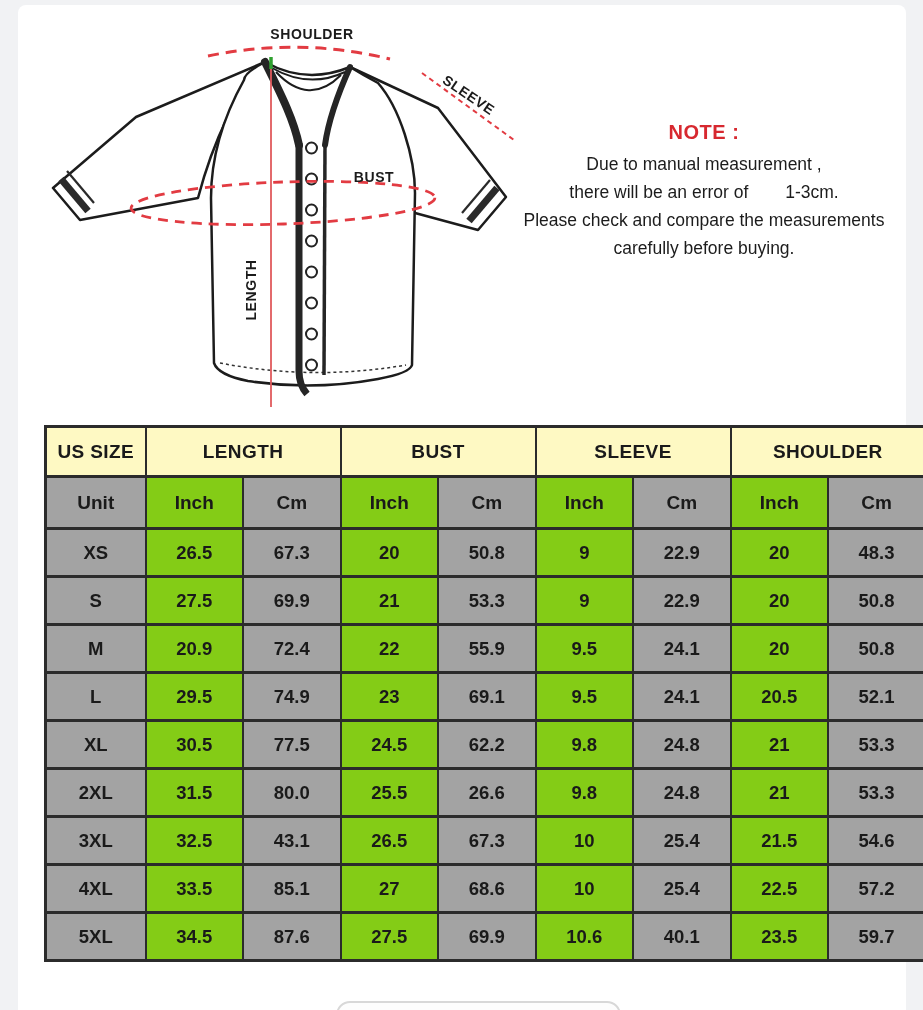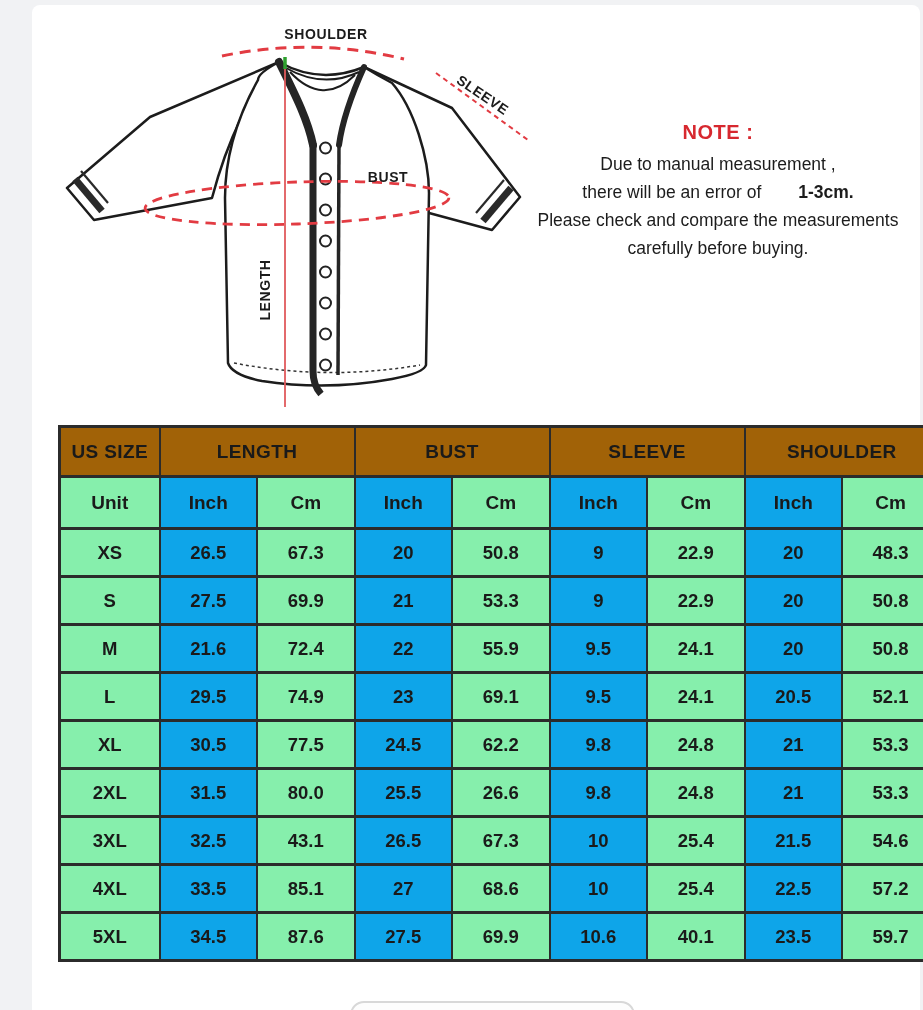--- a/index.html
+++ b/index.html
@@ -6,21 +6,21 @@
   html,body { width:923px; height:1010px; }
   body {
     position:relative;
     background:#f1f2f4;
     overflow:hidden;
     font-family:"Liberation Sans", sans-serif;
     color:#1d1d1d;
   }
   .card {
     position:absolute;
-    left:32px; top:5px;
+    left:18px; top:5px;
     width:888px; height:1005px;
     background:#ffffff;
     border-radius:8px 8px 0 0;
   }
   
   .diagram-wrap {
     position:absolute;
     left:30px; top:8px;
     width:470px; height:404px;
   }
@@ -44,21 +44,21 @@
     font-weight:bold;
     font-size:20px;
     letter-spacing:0.5px;
     margin-bottom:6px;
   }
   .note-line {
     font-size:17.5px;
     line-height:28px;
     color:#1c1c1c;
   }
-  .note-bold { font-weight:bold;margin-left:32px; }
+  .note-bold { font-weight:normal;margin-left:32px; }
   
   .size-table {
     position:absolute;
     left:26px; top:420px;
     width:880px;
     border-collapse:collapse;
     table-layout:fixed;
     background:#ffffff;
     border:3px solid #2b2b2b;
   }
@@ -67,34 +67,34 @@
     text-align:center;
     vertical-align:middle;
     color:#1a1a1a;
   }
   .size-table tr { border-top:3px solid #2b2b2b; }
   .size-table thead th {
     height:50px;
     font-size:19px;
     font-weight:bold;
     letter-spacing:0.4px;
-    background:#a16207;
+    background:#fef9c3;
   }
   .size-table .row-unit td {
     height:52px;
     font-size:19px;
     font-weight:bold;
   }
   .size-table .row-data td {
     height:48px;
     font-size:18.5px;
     font-weight:bold;
   }
-  .size-table td.g { background:#86efac; }
-  .size-table td.w { background:#0ea5e9; }
+  .size-table td.g { background:#a3a3a3; }
+  .size-table td.w { background:#84cc16; }
   
   .bottom-partial {
     position:absolute;
     left:318px; top:996px;
     width:285px; height:30px;
     background:#fdfdfd;
     border:2px solid #d8d8d8;
     border-radius:14px;
   }
 </style>
@@ -209,21 +209,21 @@
         <td class="g">69.9</td>
         <td class="w">21</td>
         <td class="g">53.3</td>
         <td class="w">9</td>
         <td class="g">22.9</td>
         <td class="w">20</td>
         <td class="g">50.8</td>
       </tr>
       <tr class="row-data">
         <td class="g">M</td>
-        <td class="w">21.6</td>
+        <td class="w">20.9</td>
         <td class="g">72.4</td>
         <td class="w">22</td>
         <td class="g">55.9</td>
         <td class="w">9.5</td>
         <td class="g">24.1</td>
         <td class="w">20</td>
         <td class="g">50.8</td>
       </tr>
       <tr class="row-data">
         <td class="g">L</td>

